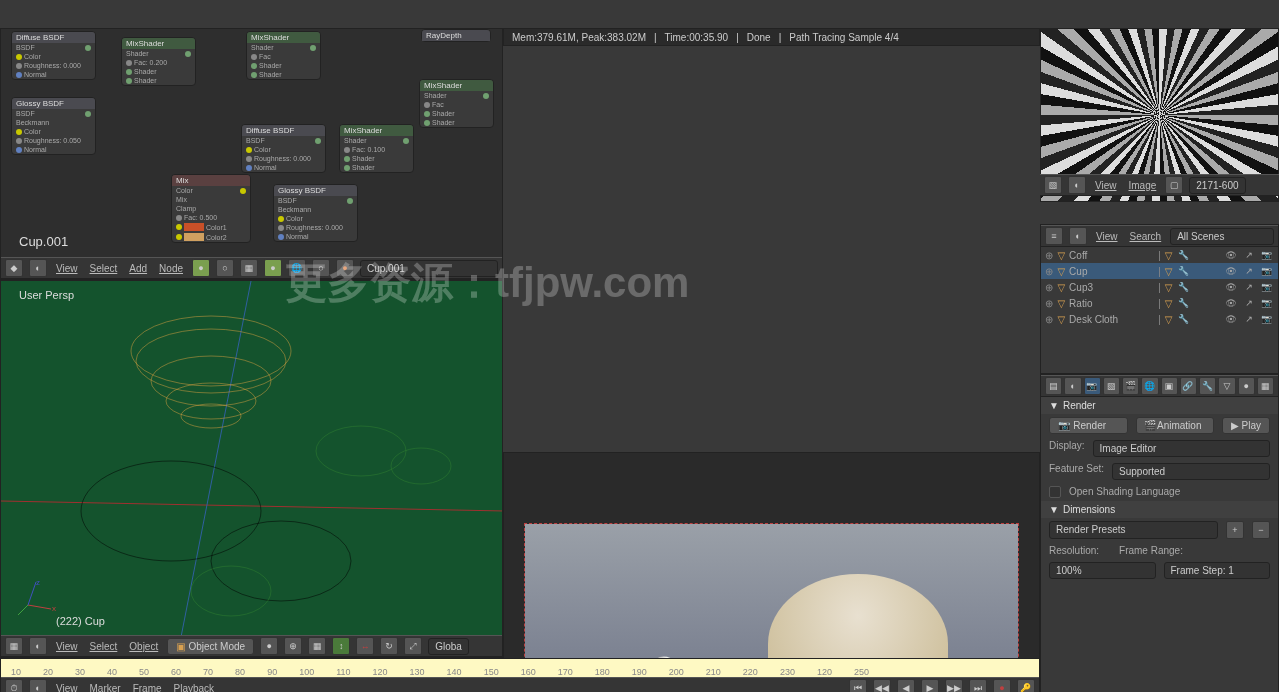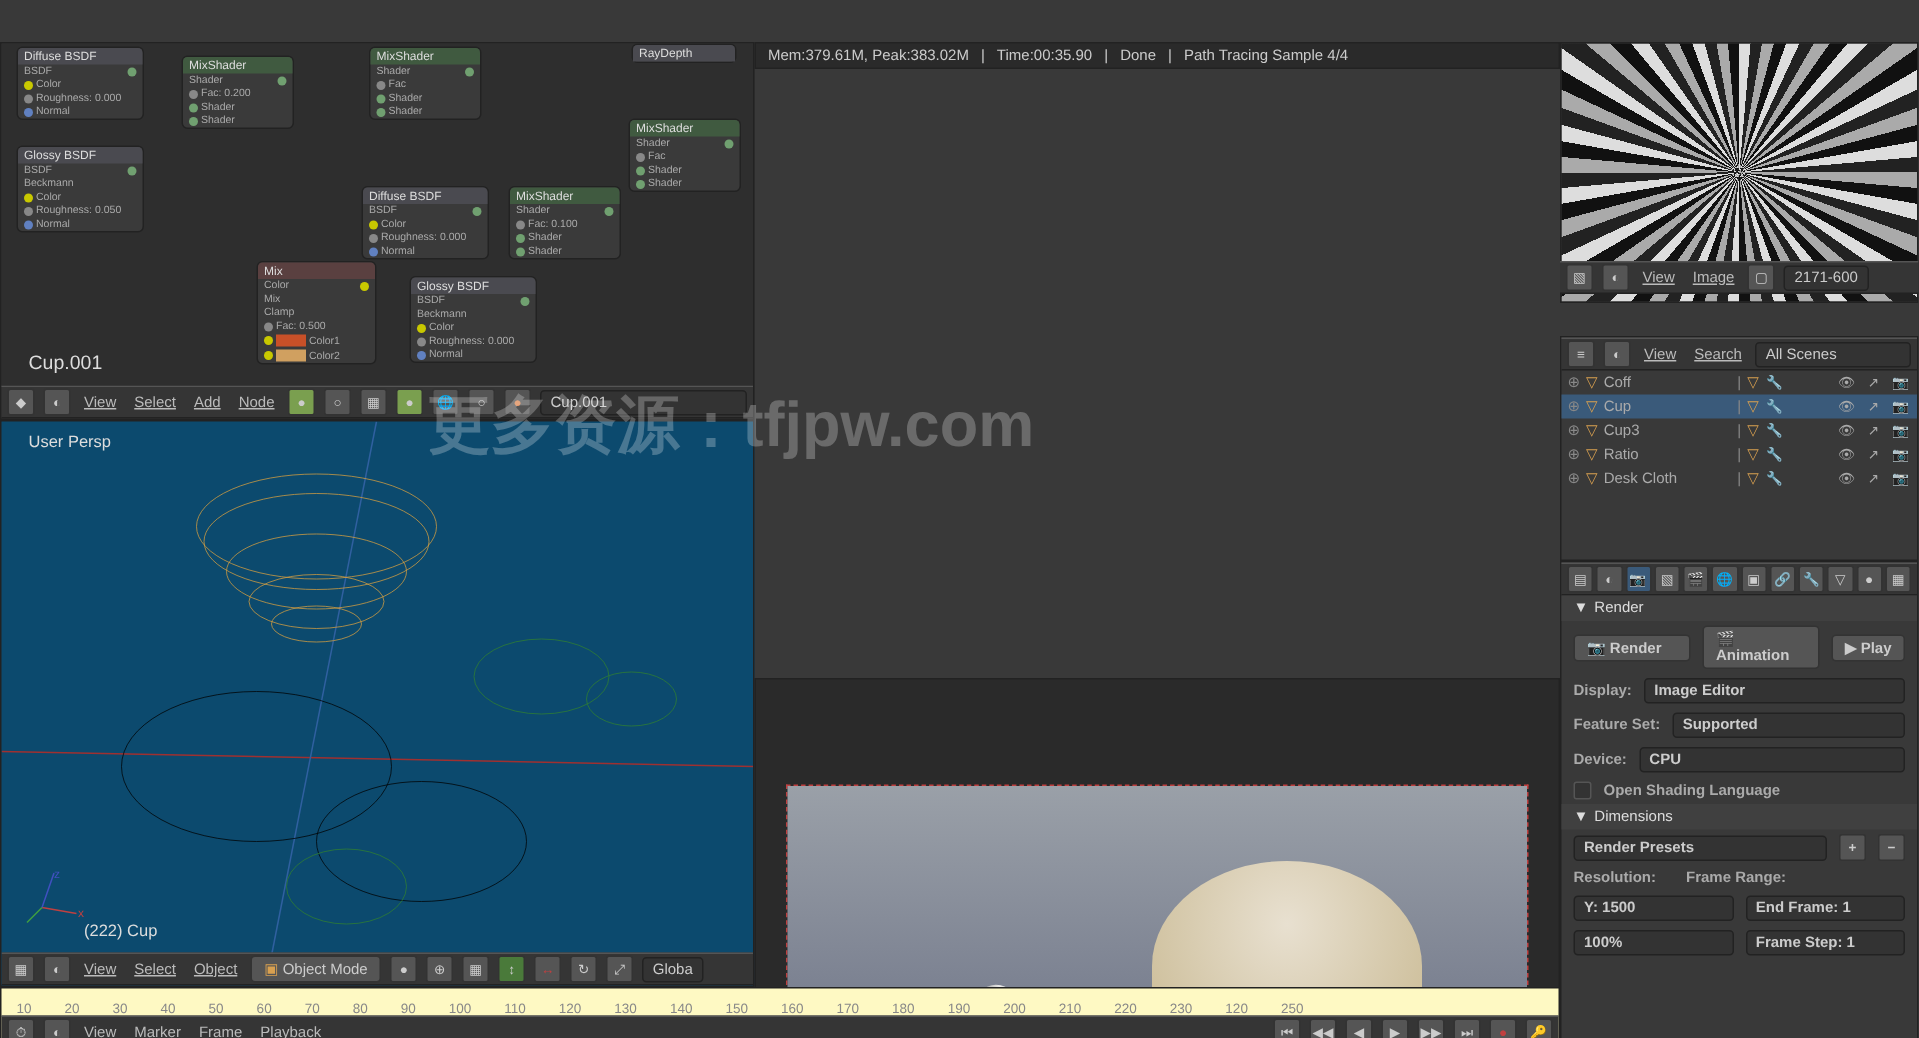--- a/index.html
+++ b/index.html
@@ -11,26 +11,26 @@
 .node { position:absolute; background:#3a3a3a; border:1px solid #222; border-radius:4px; font-size:8px; min-width:70px; }
 .node-hdr { background:#4a4a50; padding:1px 4px; color:#ddd; border-radius:3px 3px 0 0; font-size:8px; }
 .node-hdr.red { background:#5a4040; }
 .node-hdr.green { background:#405a40; }
 .node-row { padding:1px 4px; color:#aaa; display:flex; align-items:center; gap:2px; font-size:7px; }
 .socket { width:6px; height:6px; border-radius:50%; display:inline-block; }
 .sock-y { background:#c8c800; }
 .sock-g { background:#70a070; }
 .sock-gr { background:#888; }
 .sock-b { background:#6080c0; }
-.viewport { background:#0c4a6e; position:relative; overflow:hidden; }
+.viewport { background:#14532d; position:relative; overflow:hidden; }
 .render-view { background:#2a2a2a; position:relative; }
 .outliner-row { display:flex; align-items:center; padding:1px 4px; gap:4px; font-size:10px; }
 .tri { color:#d8a050; }
 .icon-sm { width:14px; height:14px; display:inline-flex; align-items:center; justify-content:center; font-size:9px; }
-.prop-row { display:flex; align-items:center; padding:3px 8px; gap:8px; font-size:10px;font-weight:bold; }
+.prop-row { display:flex; padding:3px 8px; gap:8px; font-size:10px; }
 .prop-panel-hdr { background:#404040; padding:3px 8px; color:#ddd; display:flex; align-items:center; gap:4px; }
 .input-field { background:#333; border:1px solid #222; border-radius:3px; padding:2px 6px; color:#ccc; font-size:10px; }
 .timeline-num { color:#888; font-size:9px; }
 .watermark { position:absolute; font-size:42px; color:rgba(255,255,255,0.25); font-weight:bold; pointer-events:none; z-index:100; }
 .axes { position:absolute; width:40px; height:40px; }
 .icon-btn { width:18px; height:18px; background:#555; border:1px solid #333; border-radius:2px; display:inline-flex; align-items:center; justify-content:center; cursor:pointer; font-size:9px; color:#ccc; }
 .checkbox { width:12px; height:12px; background:#333; border:1px solid #555; border-radius:2px; display:inline-block; }
 .noise-bg { background:repeating-conic-gradient(#ddd 0deg 5deg,#222 5deg 10deg,#aaa 10deg 15deg,#111 15deg 20deg); }
 </style>
 </head>
@@ -426,40 +426,32 @@
   </div>
   <div class="prop-row">
       <span>Display:</span>
       <span class="input-field" style="flex:1">Image Editor</span>
     </div>
   <div class="prop-row">
       <span>Feature Set:</span>
       <span class="input-field" style="flex:1">Supported</span>
     </div>
   <div class="prop-row">
-      <span>Device:</span>
-      <span class="input-field" style="flex:1">CPU</span>
-    </div>
-  <div class="prop-row">
       <span class="checkbox"></span>
       <span>Open Shading Language</span>
     </div>
   <div class="prop-panel-hdr">▼ <span>Dimensions</span></div>
   <div class="prop-row">
       <span class="input-field" style="flex:1">Render Presets</span>
       <span class="icon-btn">+</span>
       <span class="icon-btn">−</span>
     </div>
   <div class="prop-row" style="gap:20px">
       <span>Resolution:</span>
       <span>Frame Range:</span>
-    </div>
-  <div class="prop-row">
-      <span class="input-field" style="flex:1">Y: 1500</span>
-      <span class="input-field" style="flex:1">End Frame: 1</span>
     </div>
   <div class="prop-row">
       <span class="input-field" style="flex:1">100%</span>
       <span class="input-field" style="flex:1">Frame Step: 1</span>
     </div>
 </div>
 
 <div class="panel" style="left:0;top:630px;width:1040px;height:40px;background:#fef9c3;">
   <div style="height:18px;display:flex;align-items:flex-end;padding:0 10px;gap:22px;" id="timeline-nums">
       <span class="timeline-num">10</span>

